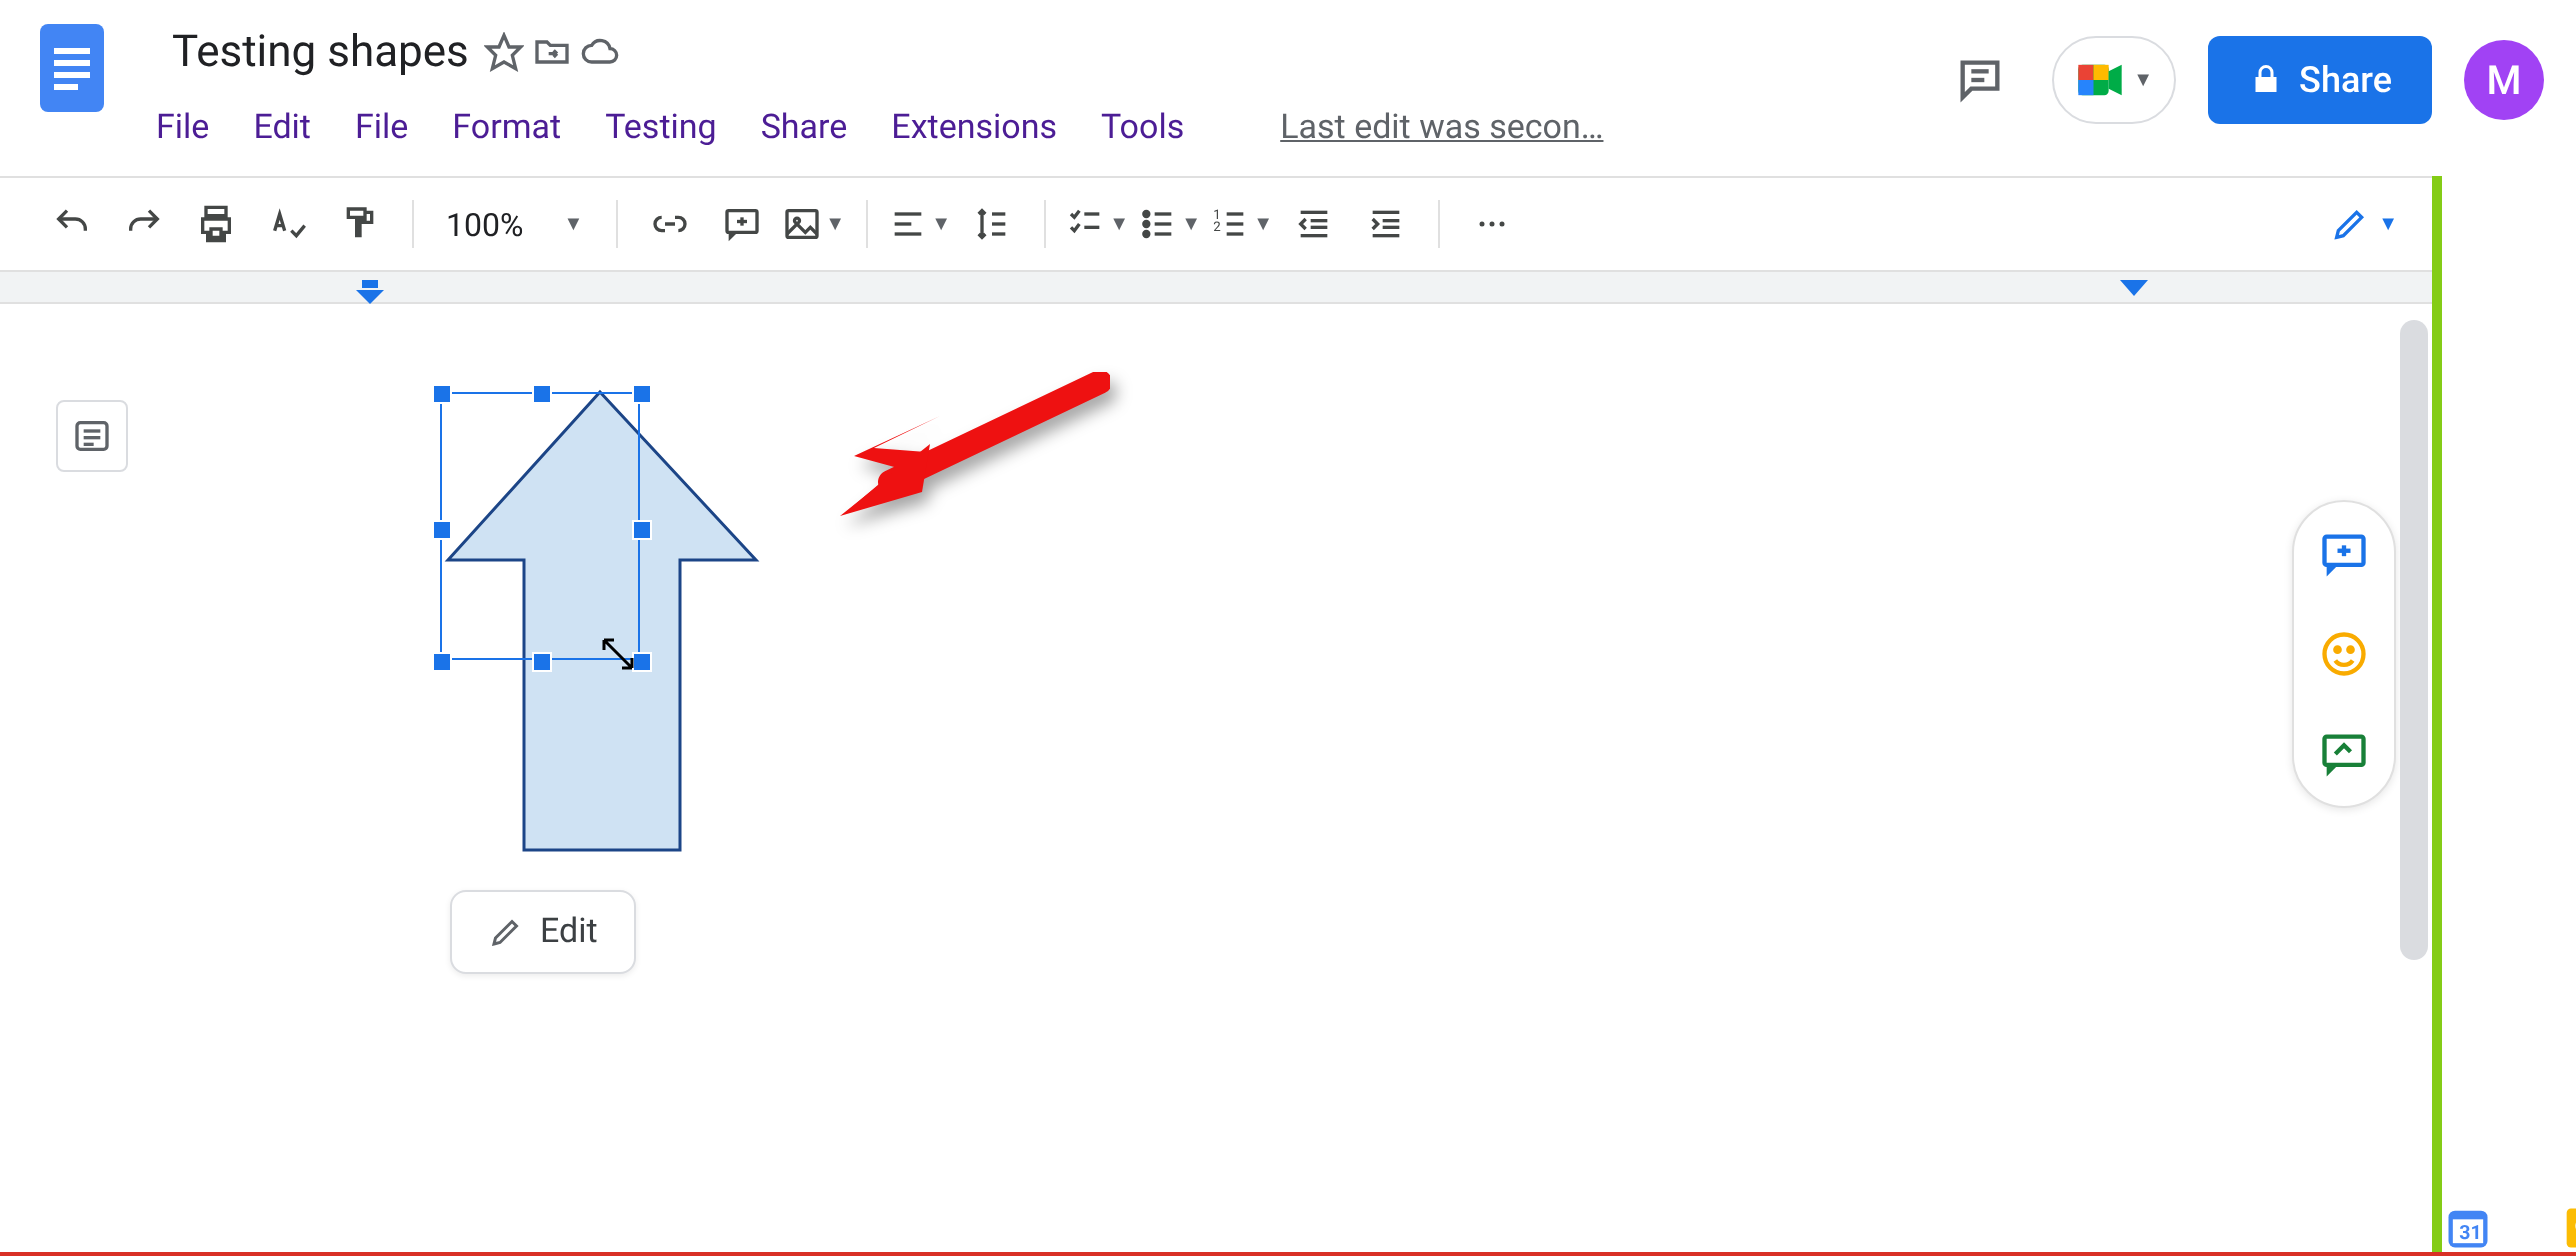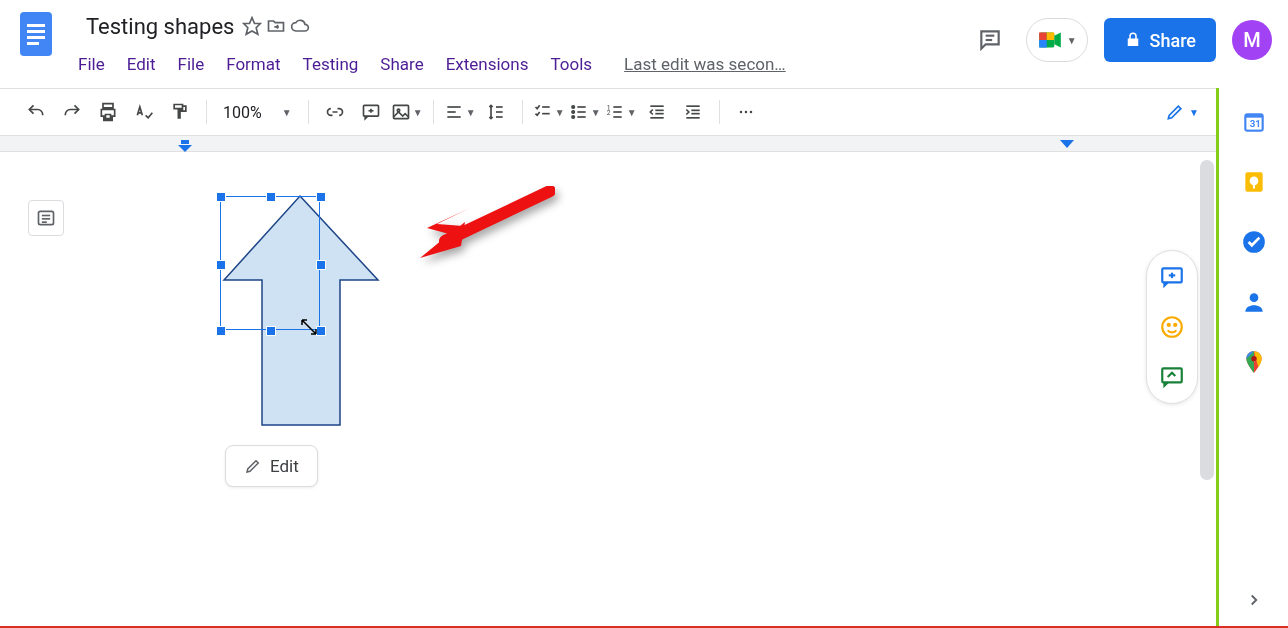--- a/index.html
+++ b/index.html
@@ -8,21 +8,21 @@
   
   .header { display: flex; align-items: flex-start; padding: 8px 16px 0 16px; height: 88px; }
   .docs-logo { width: 40px; height: 52px; margin-right: 12px; display:flex;align-items:center;justify-content:center; }
   .docs-logo svg { width: 36px; height: 48px; }
   .title-block { flex: 1; }
   .title-row { display: flex; align-items: center; height: 36px; margin-left: 12px; }
   .doc-title { font-size: 22px; color: #202124; padding: 2px 6px; border-radius:4px; }
   .title-icon { width: 24px; height: 24px; color:#5f6368; display:flex;align-items:center;justify-content:center; }
   .menu-row { display: flex; align-items: center; gap: 2px; height: 36px; margin-top: 2px;}
   .menu-item { font-size: 17px; color: #4c1d95; padding: 4px 10px; border-radius:4px; cursor:pointer;text-align:right; }
-  .last-edit { font-size: 17px; color:#5f6368; text-decoration: underline; margin-left: 20px; cursor:pointer; }
+  .last-edit { font-size: 17px; color:#5f6368; text-decoration: underline; margin-left: 36px; cursor:pointer; }
   .header-right { display:flex; align-items:center; gap:16px; padding-top:10px; }
   .comments-icon { width:40px; height:40px; display:flex;align-items:center;justify-content:center;color:#5f6368;border-radius:50%; }
   .meet-btn { display:flex;align-items:center;gap:4px;border:1px solid #dadce0;border-radius:22px;padding:6px 10px;height:44px; }
   .share-btn { display:flex;align-items:center;gap:8px;background:#1a73e8;color:#fff;font-size:18px;font-weight:500;padding:10px 20px;border-radius:6px;height:44px;cursor:pointer; }
   .avatar { width:40px;height:40px;border-radius:50%;background:#a142f4;color:#fff;display:flex;align-items:center;justify-content:center;font-size:20px;font-weight:500;cursor:pointer; }
 
   
   .toolbar { height:48px;border-top:1px solid #e0e0e0;border-bottom:1px solid #e0e0e0;display:flex;align-items:center;padding:0 20px;gap:4px; }
   .tool-btn { min-width:32px;height:32px;display:flex;align-items:center;justify-content:center;color:#444746;border-radius:4px;cursor:pointer;position:relative; }
   .tool-sep { width:1px;height:24px;background:#e0e0e0;margin:0 6px; }
@@ -45,21 +45,21 @@
   .sel-border { position:absolute; border:1px solid #1a73e8; left:0;top:6px;width:100px;height:134px; }
   .resize-cursor { position:absolute; left:80px; top:128px; font-size:14px; color:#000; pointer-events:none;}
 
   
   .red-arrow { position:absolute; left:415px; top:186px; filter: drop-shadow(3px 5px 4px rgba(0,0,0,0.35)); pointer-events:none;}
 
   
   .edit-chip { position:absolute; left:225px; top:445px; display:flex;align-items:center;gap:8px;background:#fff;border:1px solid #dadce0;border-radius:8px;padding:10px 18px;font-size:17px;color:#3c4043;cursor:pointer;box-shadow:0 1px 3px rgba(0,0,0,0.08);}
 
   
-  .side-panel { position:absolute; right:0; top:88px; bottom:0; width:72px; border-left:3px solid #84cc16; background:#fff; display:flex;flex-direction:column;align-items:center;padding-top:20px;gap:32px; }
+  .side-panel { position:absolute; right:0; top:88px; bottom:0; width:72px; border-left:5px solid #84cc16; background:#fff; display:flex;flex-direction:row;align-items:flex-end;padding-top:20px;gap:32px; }
   .side-icon { width:28px;height:28px;display:flex;align-items:center;justify-content:center;cursor:pointer; }
   .side-panel .spacer { flex:1; }
   .side-collapse { width:32px;height:32px;display:flex;align-items:center;justify-content:center;color:#5f6368;cursor:pointer;margin-bottom:12px; }
 
   
   .float-tools { position:absolute; right:90px; top:250px; width:52px;background:#fff;border:1px solid #e0e0e0;border-radius:26px;display:flex;flex-direction:column;align-items:center;padding:10px 0;gap:18px;box-shadow:0 1px 4px rgba(0,0,0,0.1); }
   .float-btn { width:32px;height:32px;display:flex;align-items:center;justify-content:center;cursor:pointer; }
 
   
   .vscroll { position:absolute; right:74px; top:160px; width:14px; height:320px; background:#dadce0; border-radius:7px; }

